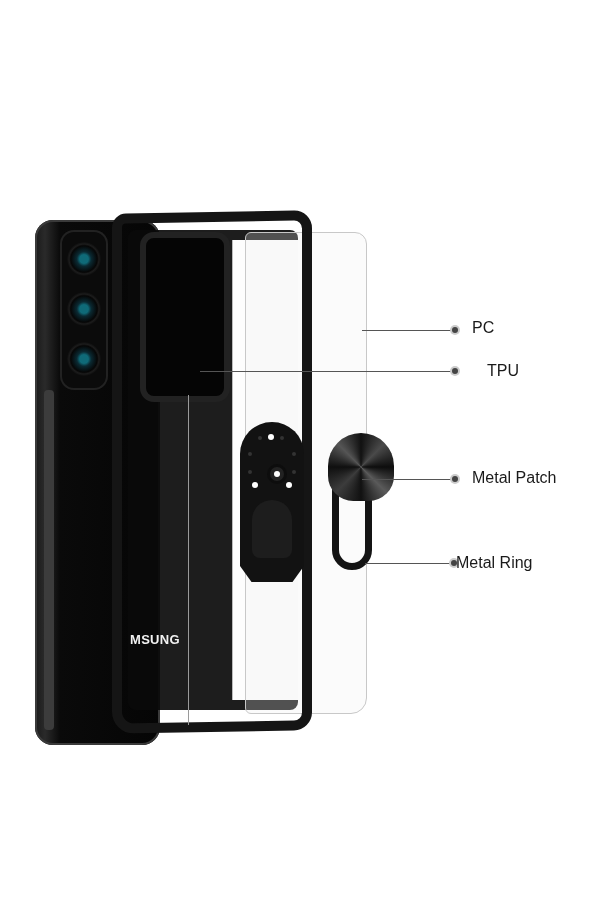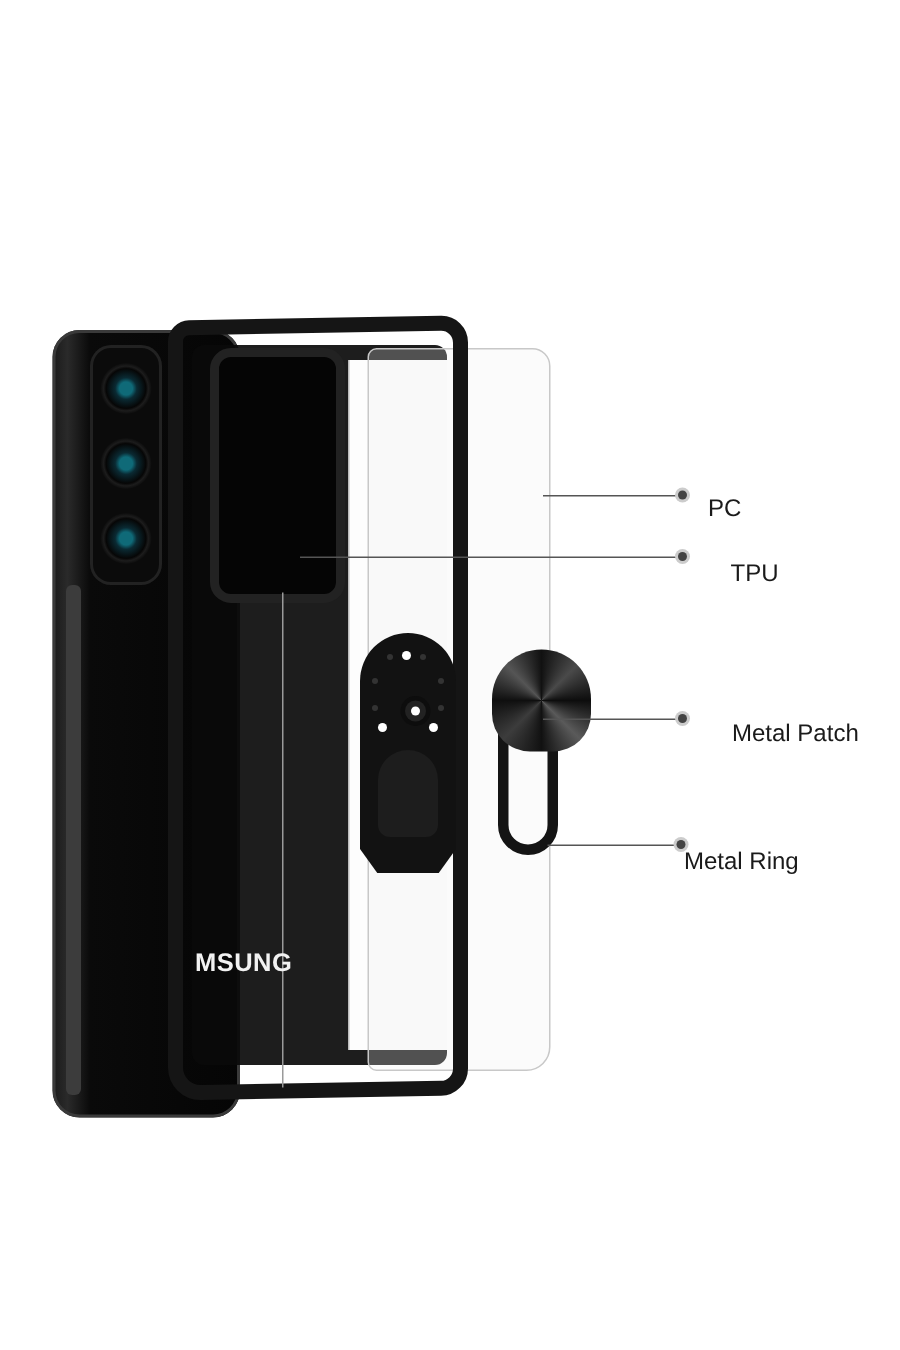--- a/index.html
+++ b/index.html
@@ -3,21 +3,21 @@
 <meta charset="utf-8">
 <style>
   html,body{margin:0;padding:0;background:#fff;}
   body{width:600px;height:900px;position:relative;overflow:hidden;font-family:"Liberation Sans",sans-serif;}
   .abs{position:absolute;}
   
   .phone{left:35px;top:220px;width:125px;height:525px;background:linear-gradient(90deg,#1a1a1a 0%,#2a2a2a 8%,#0a0a0a 20%,#050505 100%);border-radius:18px;box-shadow:inset 0 0 0 2px #3a3a3a;}
   .phone-edge{left:44px;top:390px;width:10px;height:340px;background:#3c3c3c;border-radius:4px;}
   .cam-module{left:60px;top:230px;width:48px;height:160px;background:#0b0b0b;border-radius:14px;box-shadow:inset 0 0 0 2px #222;}
   .lens{width:34px;height:34px;border-radius:50%;background:radial-gradient(circle at 50% 50%,#0f6a78 0 18%,#0a2a33 30%,#060606 55%,#1c1c1c 62%,#050505 75%);}
-  .brand{left:130px;top:632px;color:#f2f2f2;font-weight:bold;font-size:17px;letter-spacing:0.3px;}
+  .brand{left:130px;top:632px;color:#f2f2f2;font-weight:bold;font-size:13px;letter-spacing:0.3px;}
   
   .bumper{left:112px;top:212px;width:200px;height:520px;border:10px solid #151515;border-radius:14px 18px 18px 22px;box-sizing:border-box;transform:skewY(-1deg);}
   .bumper-inner{left:128px;top:230px;width:170px;height:480px;background:rgba(10,10,10,0.92);border-radius:8px;}
   .clear-area{left:232px;top:240px;width:65px;height:460px;background:#fdfdfd;border-left:1px solid #bbb;}
   .cutout{left:140px;top:232px;width:90px;height:170px;border:6px solid #222;border-radius:14px;background:#050505;box-sizing:border-box;}
   
   .pc-plate{left:245px;top:232px;width:120px;height:480px;border:1px solid #c8c8c8;border-radius:6px 12px 16px 6px;background:rgba(240,240,240,0.25);}
   .pc-line-v{left:188px;top:395px;width:1px;height:330px;background:#9a9a9a;}
   
   .holder{left:240px;top:422px;width:64px;height:160px;background:#121212;border-radius:32px 32px 10px 10px;clip-path:polygon(0 0,100% 0,100% 90%,82% 100%,18% 100%,0 90%);}
@@ -25,21 +25,21 @@
   .holder-hole{width:6px;height:6px;border-radius:50%;background:#fff;}
   .holder-center{left:270px;top:467px;width:14px;height:14px;border-radius:50%;background:#222;box-shadow:0 0 0 3px #0d0d0d;}
   .holder-center::after{content:"";position:absolute;left:4px;top:4px;width:6px;height:6px;border-radius:50%;background:#fff;}
   .holder-slot{left:252px;top:500px;width:40px;height:58px;background:#1d1d1d;border-radius:20px 20px 8px 8px;}
   
   .ring{left:332px;top:440px;width:40px;height:130px;border:7px solid #141414;border-radius:22px;box-sizing:border-box;background:transparent;}
   .patch{left:328px;top:433px;width:66px;height:68px;border-radius:34px 34px 26px 26px;background:conic-gradient(#111,#4a4a4a,#0d0d0d,#5a5a5a,#111,#3c3c3c,#0f0f0f,#555,#111);}
   
   .lead{height:1px;background:#555;}
   .dot{width:6px;height:6px;border-radius:50%;background:#444;box-shadow:0 0 0 2px #ccc;}
-  .label{font-size:16px;color:#1a1a1a;margin-top:12px;}
+  .label{font-size:16px;color:#1a1a1a;}
 </style>
 </head>
 <body>
 
 <div>
   <div class="abs phone"></div>
   <div class="abs phone-edge"></div>
   <div class="abs cam-module">
     <div class="abs lens" style="left:7px;top:12px"></div>
     <div class="abs lens" style="left:7px;top:62px"></div>
@@ -78,19 +78,19 @@
   <div class="abs label" style="left:472px;top:319px">PC</div>
 </div>
 <div>
   <div class="abs lead" style="left:200px;top:371px;width:254px"></div>
   <div class="abs dot" style="left:452px;top:368px"></div>
   <div class="abs label" style="left:487px;top:362px">TPU</div>
 </div>
 <div>
   <div class="abs lead" style="left:362px;top:479px;width:92px"></div>
   <div class="abs dot" style="left:452px;top:476px"></div>
-  <div class="abs label" style="left:488px;top:469px">Metal Patch</div>
+  <div class="abs label" style="left:472px;top:469px">Metal Patch</div>
 </div>
 <div>
   <div class="abs lead" style="left:365px;top:563px;width:88px"></div>
   <div class="abs dot" style="left:451px;top:560px"></div>
   <div class="abs label" style="left:456px;top:554px">Metal Ring</div>
 </div>
 
 </body></html>

